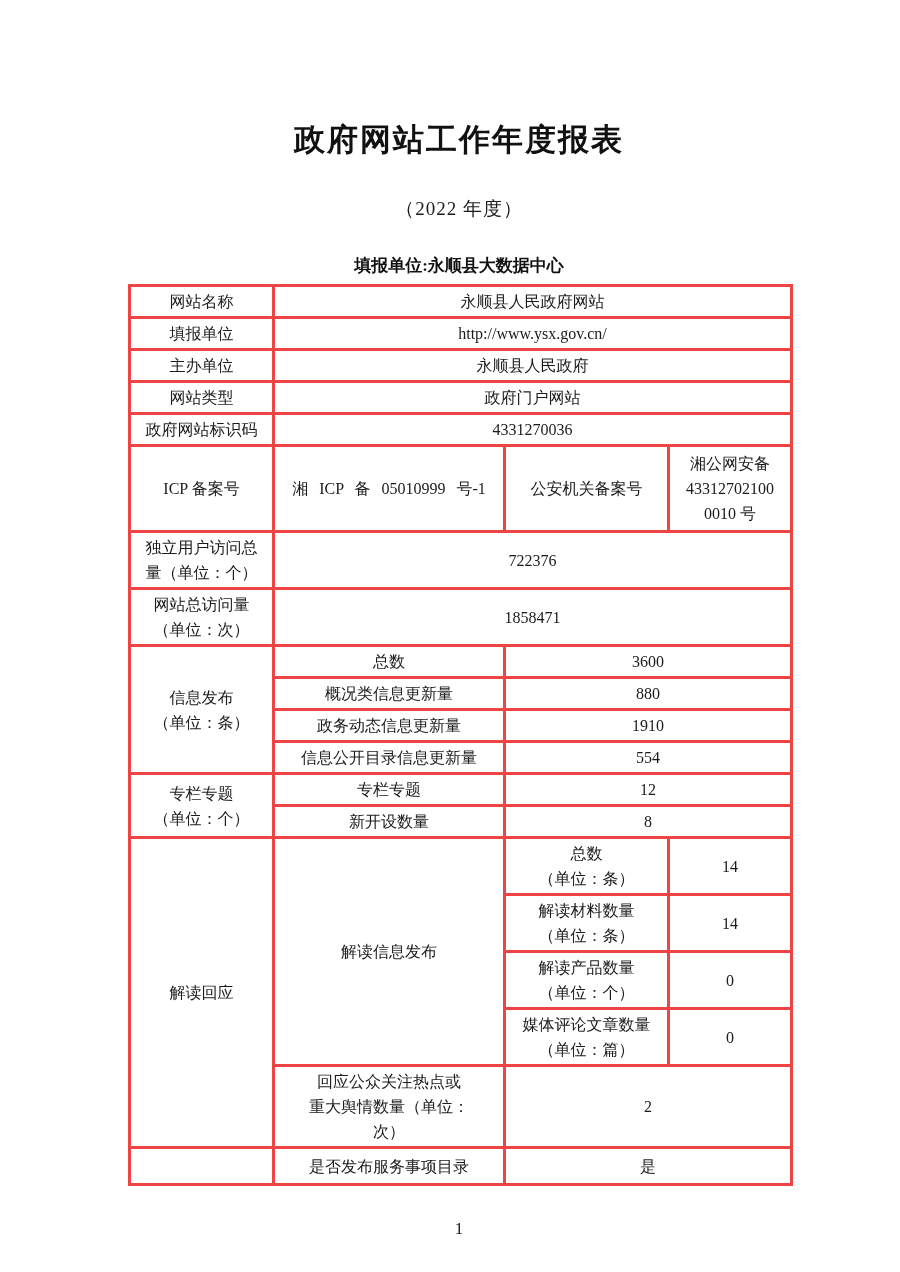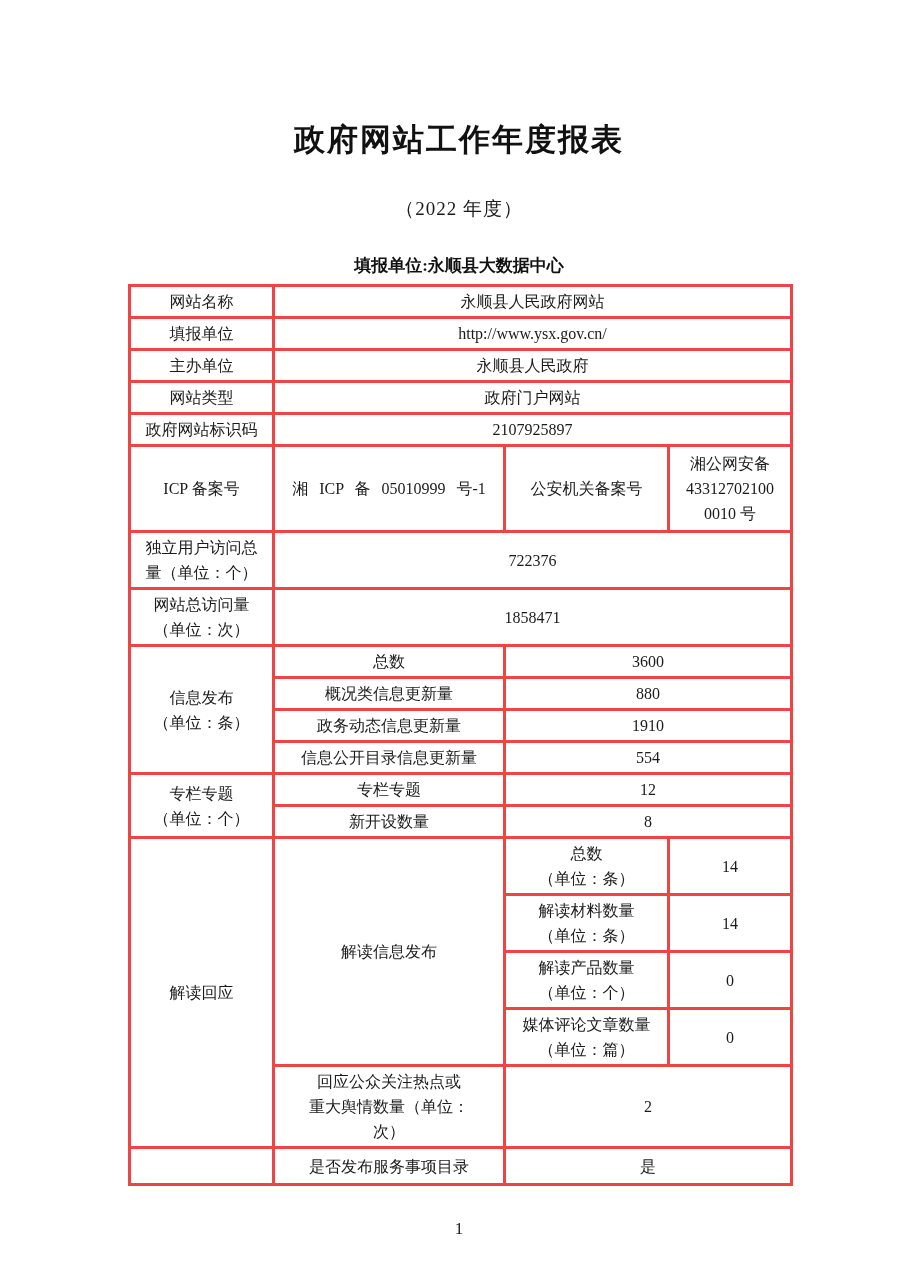--- a/index.html
+++ b/index.html
@@ -116,21 +116,21 @@
       <td colspan="3">永顺县人民政府</td>
     </tr>
 
     <tr class="h31">
       <td>网站类型</td>
       <td colspan="3">政府门户网站</td>
     </tr>
 
     <tr class="h31">
       <td>政府网站标识码</td>
-      <td colspan="3">2107925897</td>
+      <td colspan="3">4331270036</td>
     </tr>
 
     <tr class="h86">
       <td>ICP 备案号</td>
       <td class="wspace">湘 ICP 备 05010999 号-1</td>
       <td>公安机关备案号</td>
       <td>湘公网安备
 43312702100
 0010 号</td>
     </tr>

